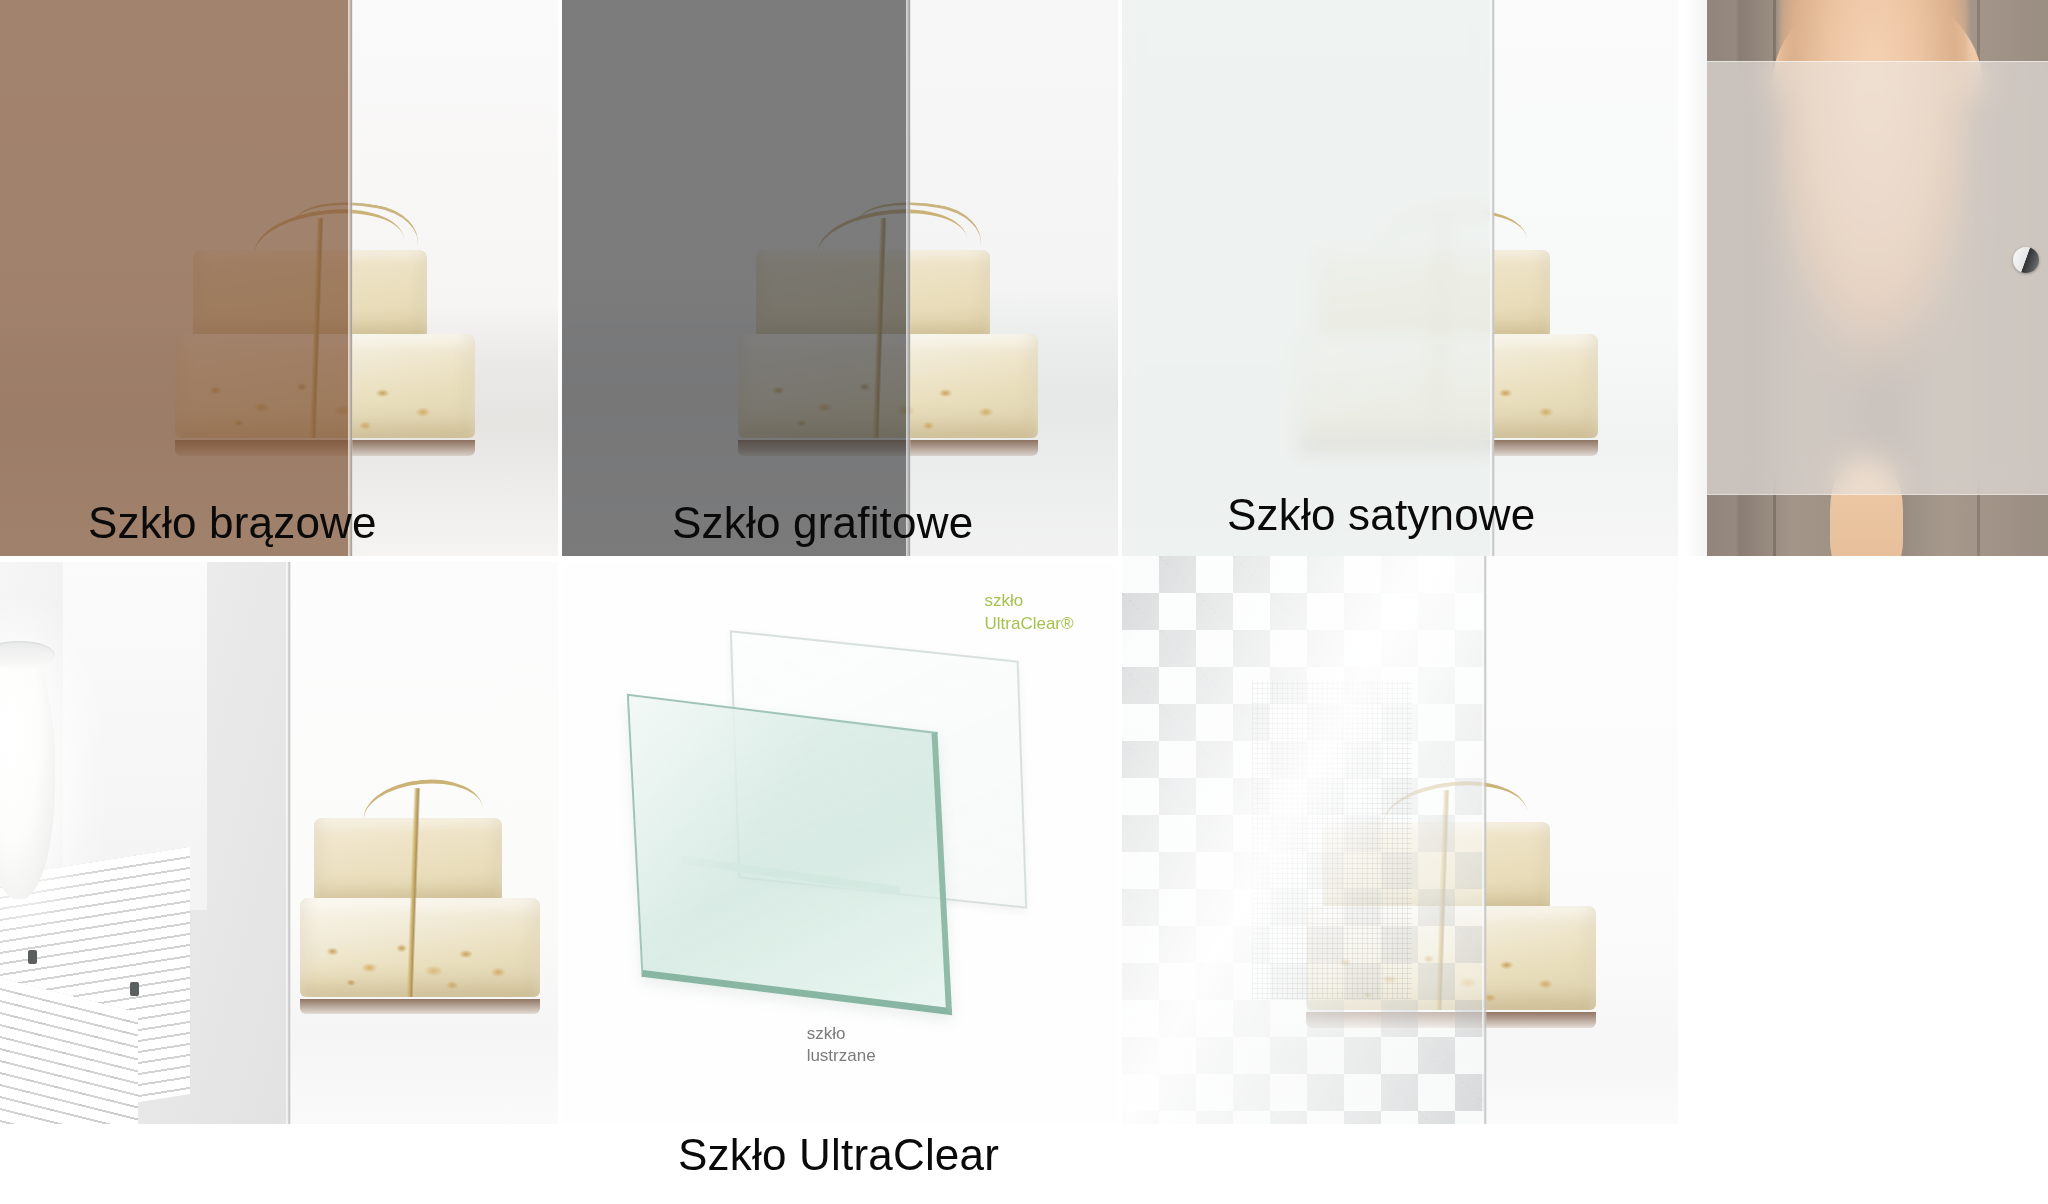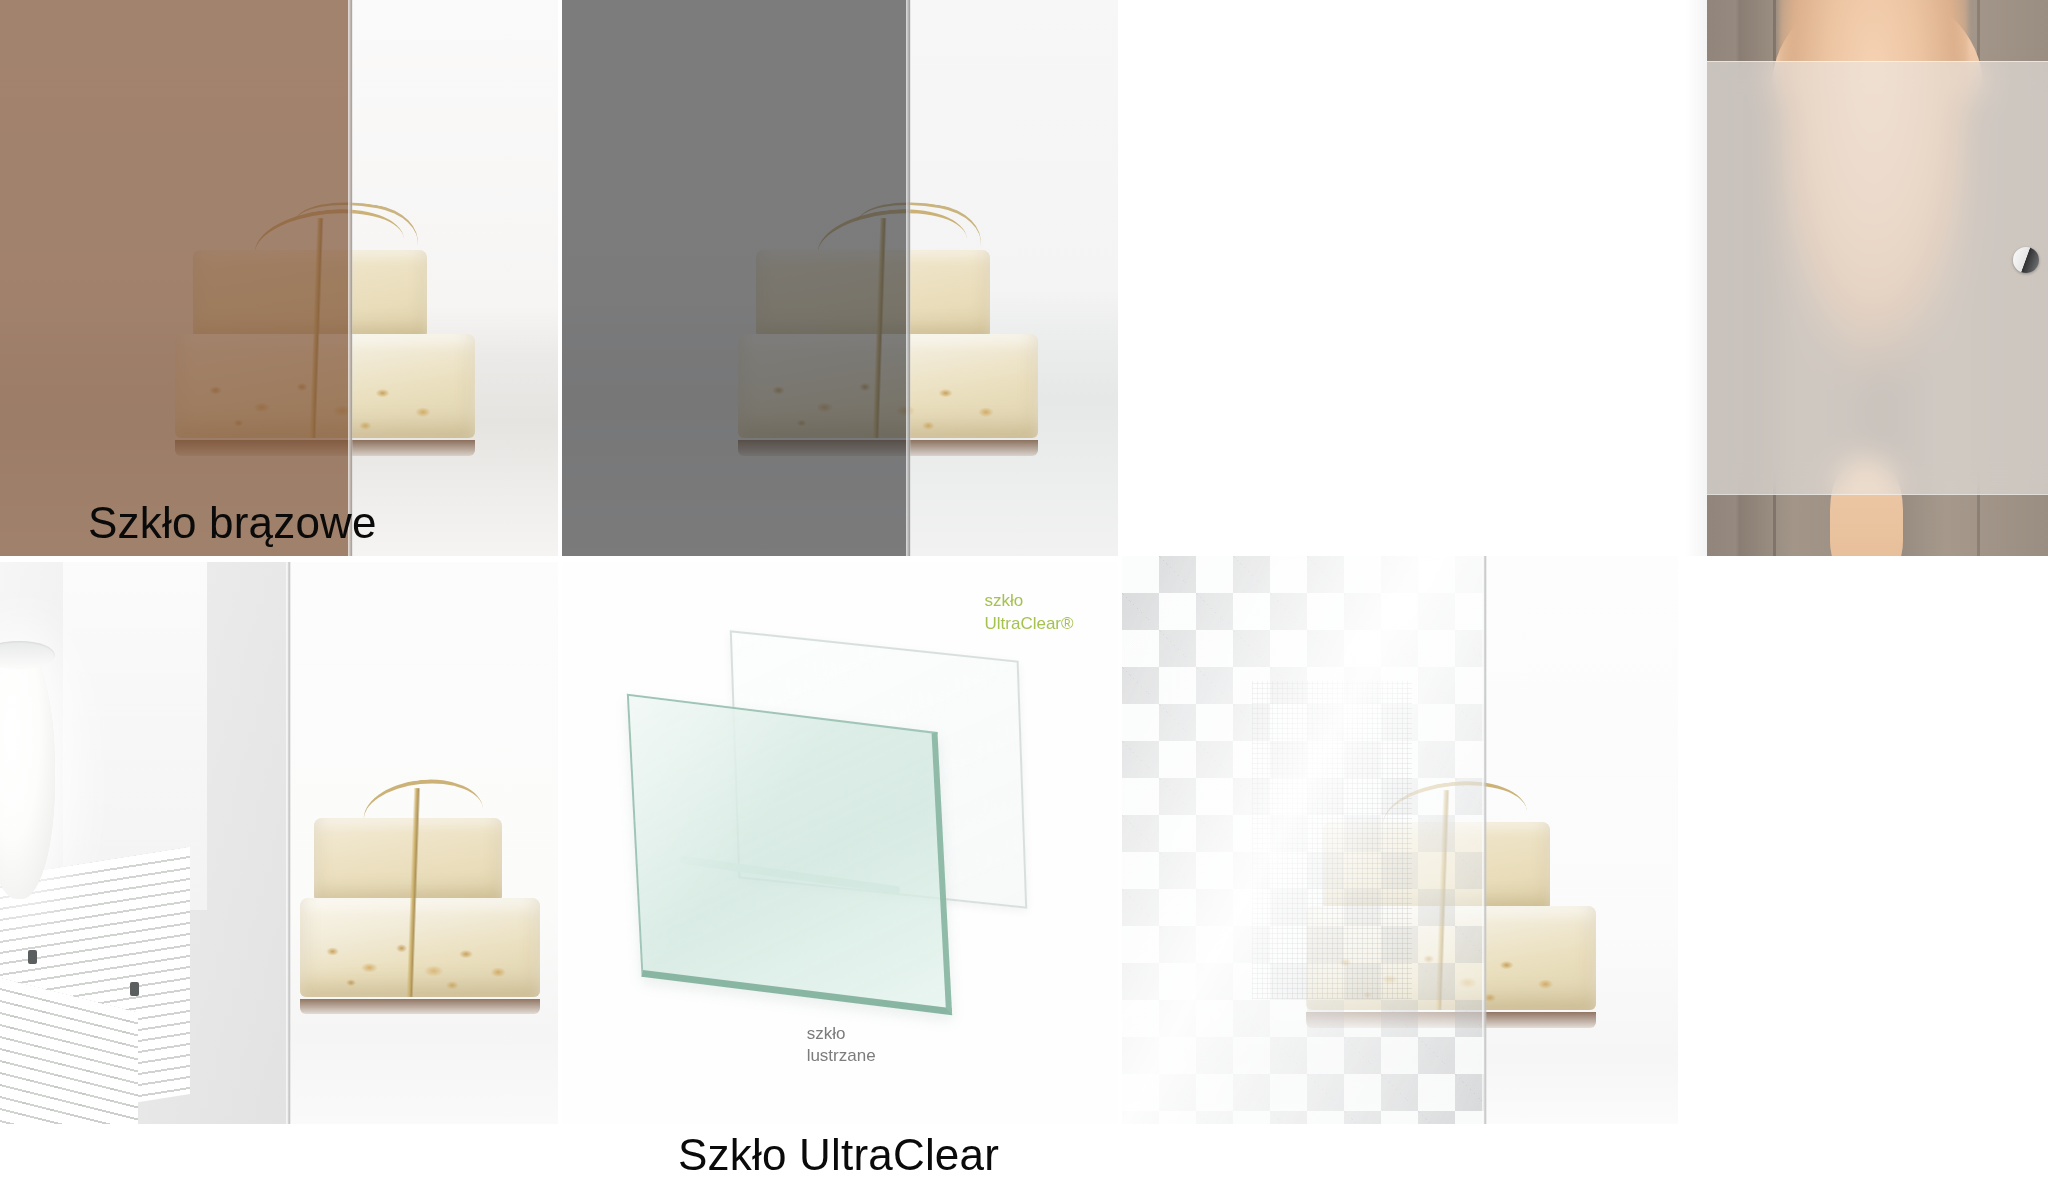--- a/index.html
+++ b/index.html
@@ -303,22 +303,41 @@
         <div class="bar-top"></div>
         <div class="bar-bottom"></div>
         <div class="crumb"></div>
         <div class="twine"></div>
         <div class="base-shadow"></div>
       </div>
     </div>
     <div class="pane graphite" style="width:348px;">
       <div class="pane-edge-glow"></div>
     </div>
-  </div>
-
+    <div class="caption-over" style="left:110px; top:498px;">Szkło grafitowe</div>
+  </div>
+
+  <div class="tile" style="left:1122px; top:0px; width:556px; height:556px;">
+    <div class="scene">
+      <div class="backdrop" style="background:linear-gradient(to bottom,#fbfbfb 0%,#f7f8f8 60%,#f1f2f2 80%,#f6f6f6 100%);"></div>
+      <div class="soap" style="left:176px; top:250px; width:300px; height:200px;">
+        <div class="twine-knot"></div>
+        <div class="bar-top"></div>
+        <div class="bar-bottom"></div>
+        <div class="crumb"></div>
+        <div class="twine"></div>
+        <div class="base-shadow"></div>
+      </div>
+    </div>
+
+    <div class="pane satin" style="width:372px;">
+      <div class="pane-edge-glow"></div>
+    </div>
+    <div class="caption-over" style="left:105px; top:490px;">Szkło satynowe</div>
+  </div>
 
   <div class="tile" style="left:1685px; top:0px; width:363px; height:556px;">
     <div class="scene">
       <div class="intimato-bg"></div>
       <div class="intimato-tile-lines"></div>
       <div class="intimato-neck"></div>
       <div class="intimato-shoulder"></div>
       <div class="intimato-body"></div>
       <div class="intimato-leg"></div>
       <div class="intimato-frost"></div>

